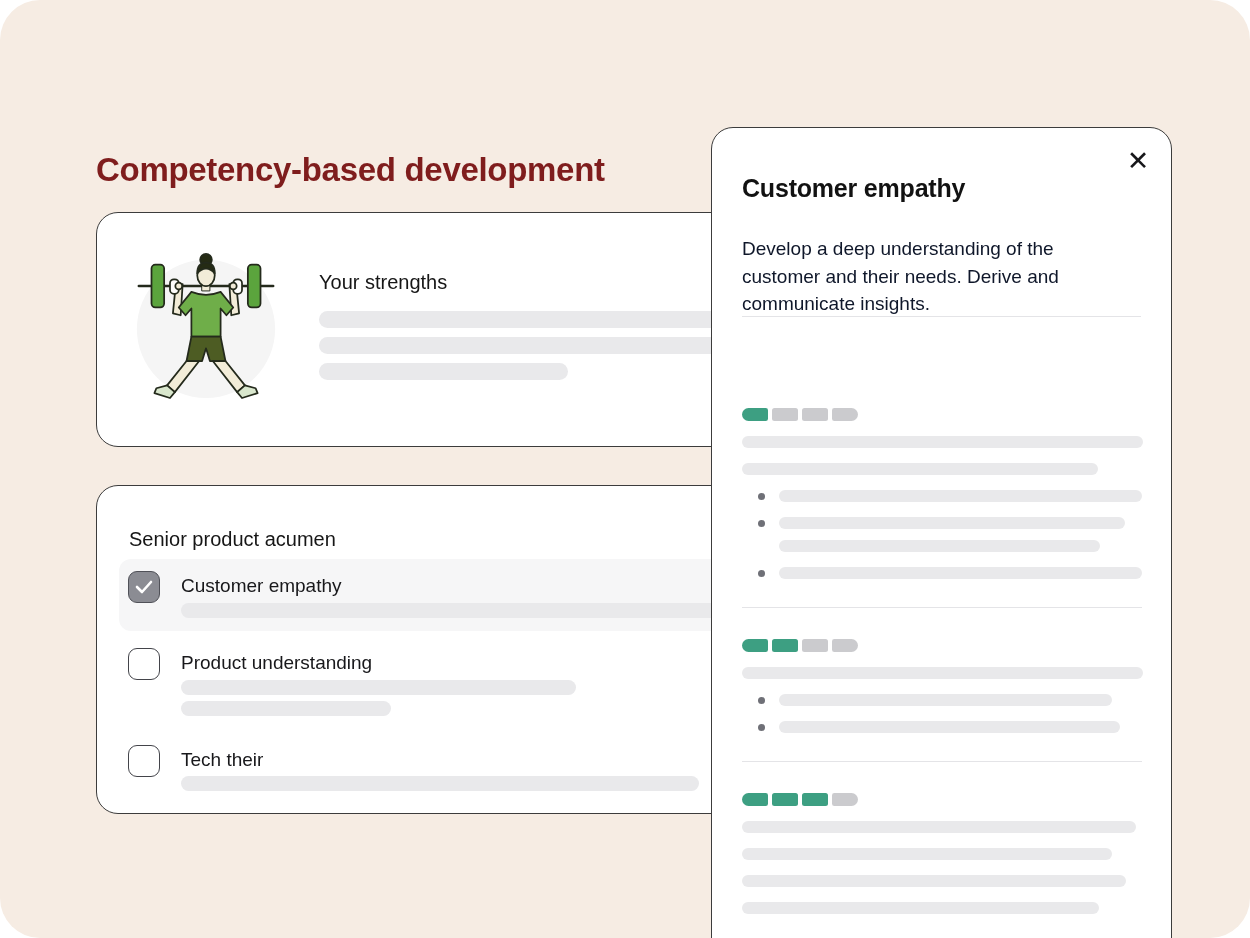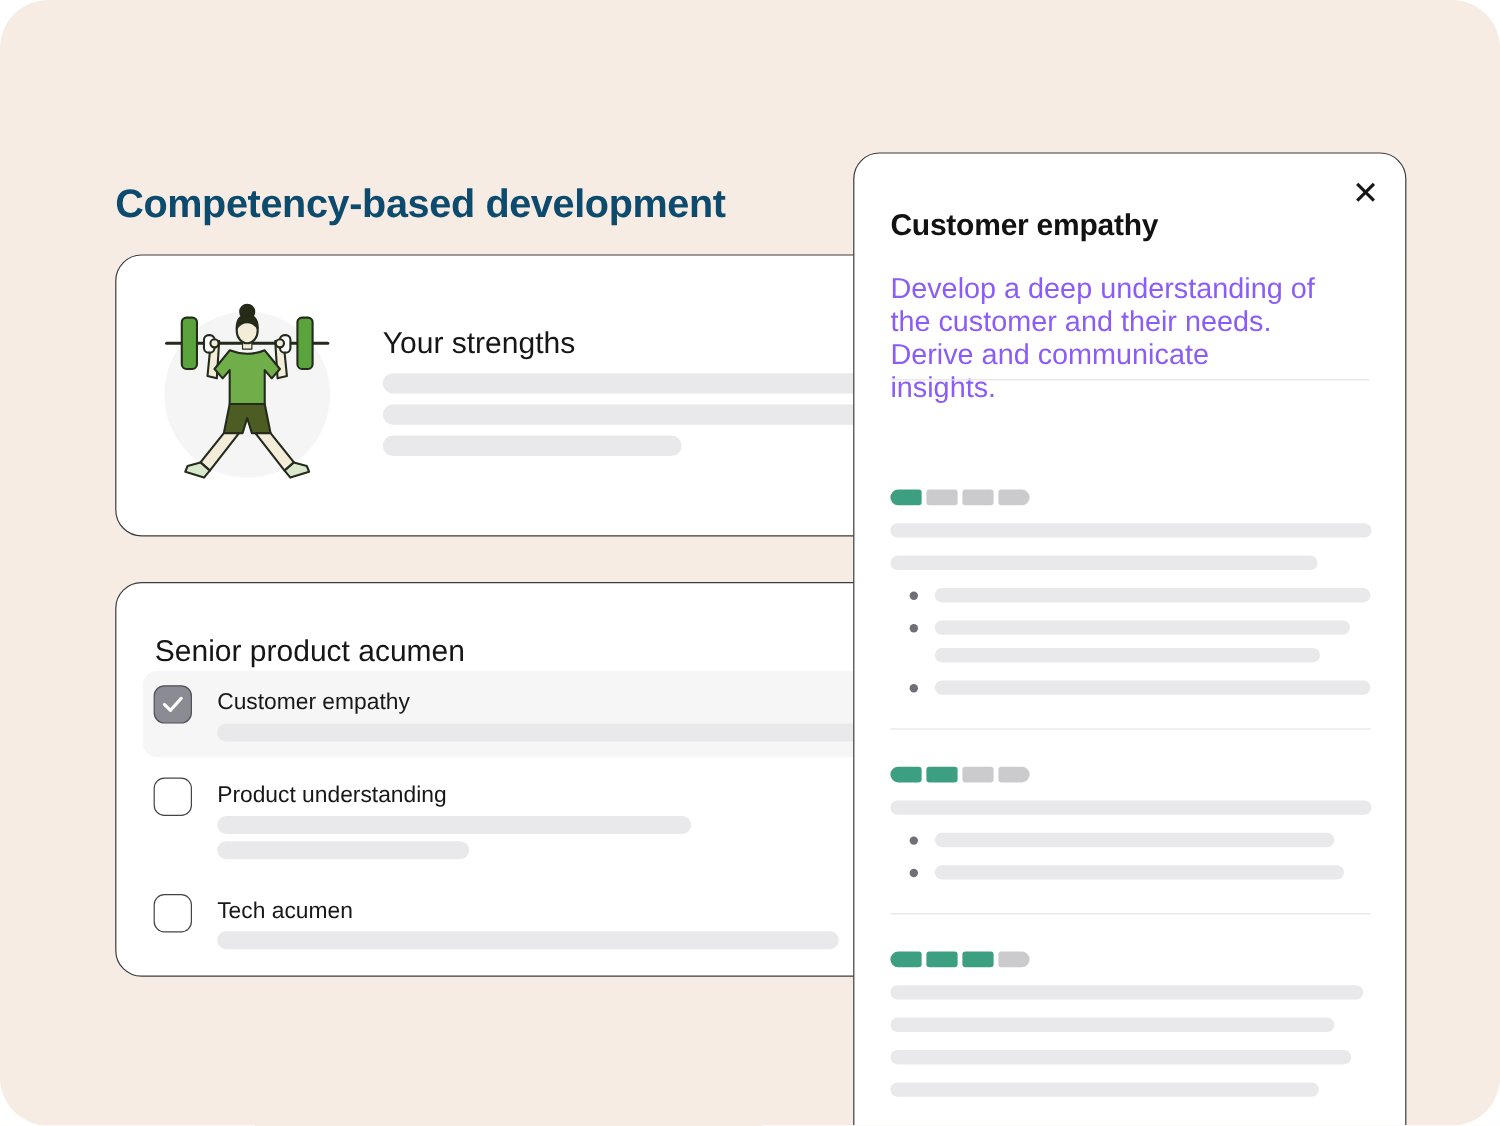--- a/index.html
+++ b/index.html
@@ -1,50 +1,50 @@
 <!DOCTYPE html>
 <html><head>
 <meta charset="utf-8">
 <style>
   html,body{margin:0;padding:0;background:#ffffff;}
   body{font-family:"Liberation Sans", sans-serif; -webkit-font-smoothing:antialiased;}
   .stage{position:relative;width:1250px;height:938px;background:#ffffff;overflow:hidden;}
   .canvas{position:absolute;inset:0;background:#f6ece3;border-radius:40px;overflow:hidden;}
 
   .page-title{position:absolute;left:96px;top:128px;font-size:33px;line-height:40px;
-    font-weight:700;letter-spacing:-.3px;color:#0c4a6e;}
+    font-weight:700;letter-spacing:-.3px;color:#7f1d1d;}
 
   .card{position:absolute;background:#ffffff;border:1.4px solid #3c3c3c;border-radius:22px;}
   .card-strengths{left:96px;top:212px;width:740px;height:233px;}
   .card-role{left:96px;top:485px;width:740px;height:327px;}
 
   .illu{position:absolute;left:36px;top:32px;width:146px;height:160px;}
 
-  .card-h{position:absolute;font-size:25px;line-height:32px;font-weight:500;color:#161616;}
+  .card-h{position:absolute;font-size:20px;line-height:32px;font-weight:500;color:#161616;}
   .h-strengths{left:222px;top:36px;}
   .h-role{left:32px;top:20px;}
 
   .ph-bar{background:#e9e9eb;border-radius:9px;height:17px;margin-bottom:9px;}
   .strengths-bars{position:absolute;left:222px;top:98px;}
 
   .sel-row{position:absolute;left:22px;top:73px;width:700px;height:72px;background:#f6f6f7;border-radius:12px;}
   .checkbox{position:absolute;width:32px;height:32px;border-radius:9px;box-sizing:border-box;
     background:#ffffff;border:1.6px solid #43444a;display:flex;align-items:center;justify-content:center;cursor:pointer;}
   .checkbox.checked{background:#8b8c93;border-color:#505158;}
   .cb-label{position:absolute;font-size:19px;line-height:26px;color:#18181b;}
   .row-bars{position:absolute;}
   .row-bars .ph-bar{height:15px;border-radius:8px;margin-bottom:6px;}
 
   .panel{position:absolute;left:711px;top:127px;width:461px;height:880px;background:#ffffff;
     border:1.4px solid #3c3c3c;border-radius:22px;box-sizing:border-box;}
   .panel-h{position:absolute;left:30px;top:22px;font-size:25px;line-height:34px;font-weight:700;
     letter-spacing:-.2px;color:#121212;}
   .close-btn{position:absolute;right:16px;top:16px;width:34px;height:34px;border:none;background:transparent;
     font-size:27px;line-height:34px;color:#17171a;cursor:pointer;padding:0;text-align:center;}
-  .panel-desc{position:absolute;left:30px;top:75px;width:356px;font-size:24px;line-height:27.5px;color:#8b5cf6;}
+  .panel-desc{position:absolute;left:30px;top:88px;width:356px;font-size:19px;line-height:27.5px;color:#0f172a;}
   .panel-divider{position:absolute;left:30px;right:30px;top:188px;height:1px;background:#e4e4e7;}
   .panel-sub{position:absolute;left:30px;top:217px;font-size:21px;line-height:28px;font-weight:700;color:#141414;}
 
   .levels{position:absolute;left:30px;right:29px;top:280px;}
   .segments{display:flex;gap:4px;height:13px;}
   .seg{width:26px;height:13px;background:#cbcbce;border-radius:2.5px;}
   .seg.filled{background:#3d9f82;}
   .seg.first{border-radius:7px 2.5px 2.5px 7px;}
   .seg.last{border-radius:2.5px 7px 7px 2.5px;}
   .lvl-bar{height:12px;border-radius:6px;background:#e9e9eb;margin-top:15px;}
@@ -115,21 +115,21 @@
         </div>
 
       <div class="checkbox" style="left:31px;top:162px;"></div>
       <div class="cb-label" style="left:84px;top:164px;text-align:right;">Product understanding</div>
       <div class="row-bars" style="left:84px;top:194px;">
           <div class="ph-bar" style="width: 395px;"></div>
           <div class="ph-bar" style="width: 210px;"></div>
         </div>
 
       <div class="checkbox" style="left:31px;top:259px;"></div>
-      <div class="cb-label" style="left:84px;top:261px;">Tech acumen</div>
+      <div class="cb-label" style="left:84px;top:261px;">Tech their</div>
       <div class="row-bars" style="left:84px;top:290px;">
           <div class="ph-bar" style="width: 518px;"></div>
         </div>
     </section>
 
     <aside class="panel">
       <h2 class="panel-h">Customer empathy</h2>
       <button class="close-btn">✕</button>
       <p class="panel-desc">Develop a deep understanding of the customer and their needs. Derive and communicate insights.</p>
       <div class="panel-divider"></div>

